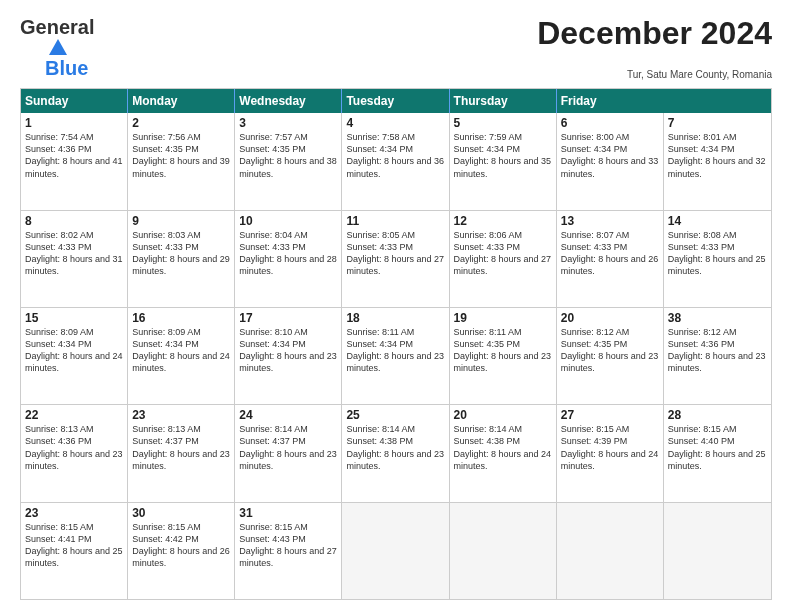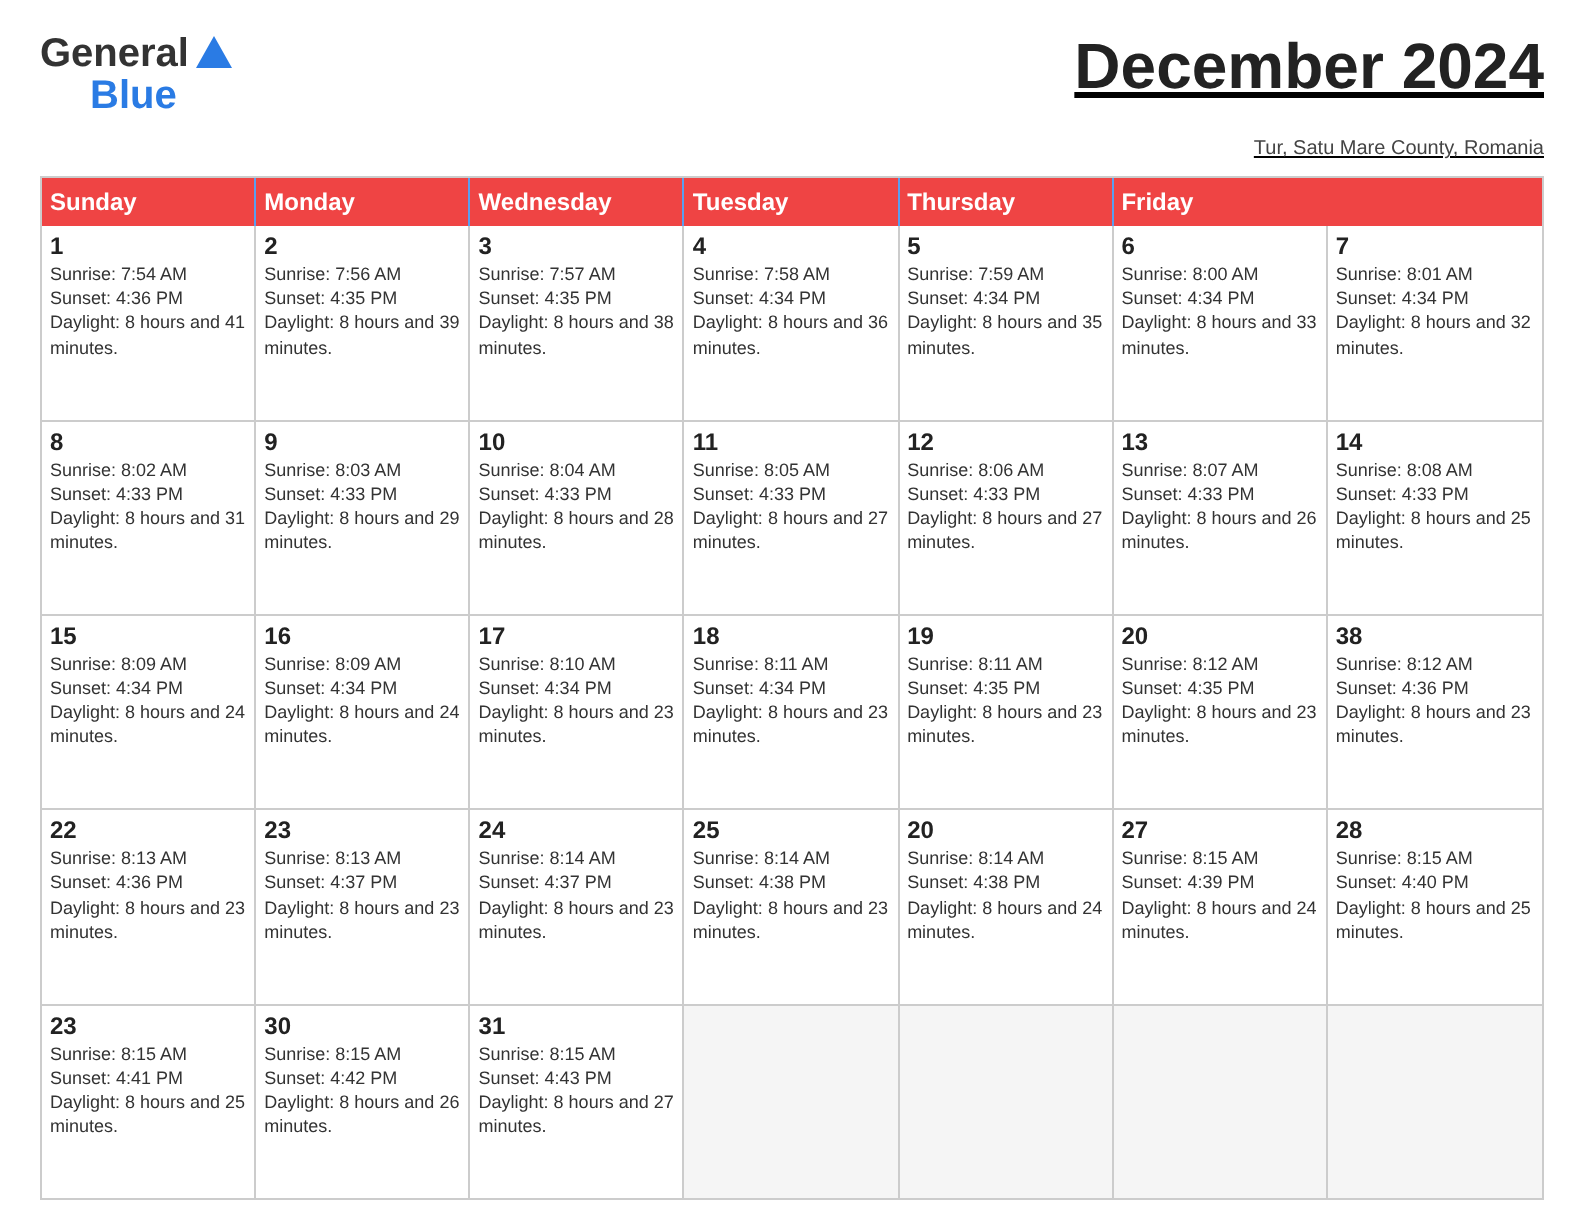--- a/index.html
+++ b/index.html
@@ -23,21 +23,20 @@
       justify-content: space-between;
       margin-bottom: 8px;
     }
     .logo {
       display: flex;
       flex-direction: column;
       align-items: flex-start;
     }
     .title-block {
       text-align: right;
-      text-decoration: underline;
     }
     .month-title {
       font-size: 32px;
       font-weight: bold;
       color: #222;
       line-height: 1.1;
     }
     .subtitle {
       font-size: 10px;
       color: #444;
@@ -45,21 +44,21 @@
     }
     .calendar {
       flex: 1;
       display: flex;
       flex-direction: column;
       border: 1px solid #ccc;
     }
     .cal-header-row {
       display: grid;
       grid-template-columns: repeat(7, 1fr);
-      background: #ef4444;
+      background: #0f766e;
     }
     .cal-header-cell {
       color: #fff;
       font-weight: bold;
       font-size: 12px;
       padding: 5px 4px;
       text-align: left;
       border-right: 1px solid #5a9ef0;
     }
     .cal-header-cell:last-child { border-right: none; }
@@ -97,21 +96,21 @@
       color: #333;
       line-height: 1.35;
     }
   </style>
 </head>
 <body>
 
 <div class="page">
   <div class="header">
     <div class="logo">
-      <div style="display:flex;align-items:center;">
+      <div style="display:flex;align-items:center;flex-direction:column;">
         <span style="font-size:20px;font-weight:bold;color:#333;">General</span>
         <svg width="22" height="22" viewBox="0 0 22 22" style="margin-left:2px;margin-top:-2px;">
           <polygon points="11,2 20,18 2,18" fill="#2a7be4"></polygon>
         </svg>
       </div>
       <div style="display:flex;align-items:center;margin-top:-2px;margin-left:25px;">
         <span style="font-size:20px;font-weight:bold;color:#2a7be4;">Blue</span>
       </div>
     </div>
     <div class="title-block">

